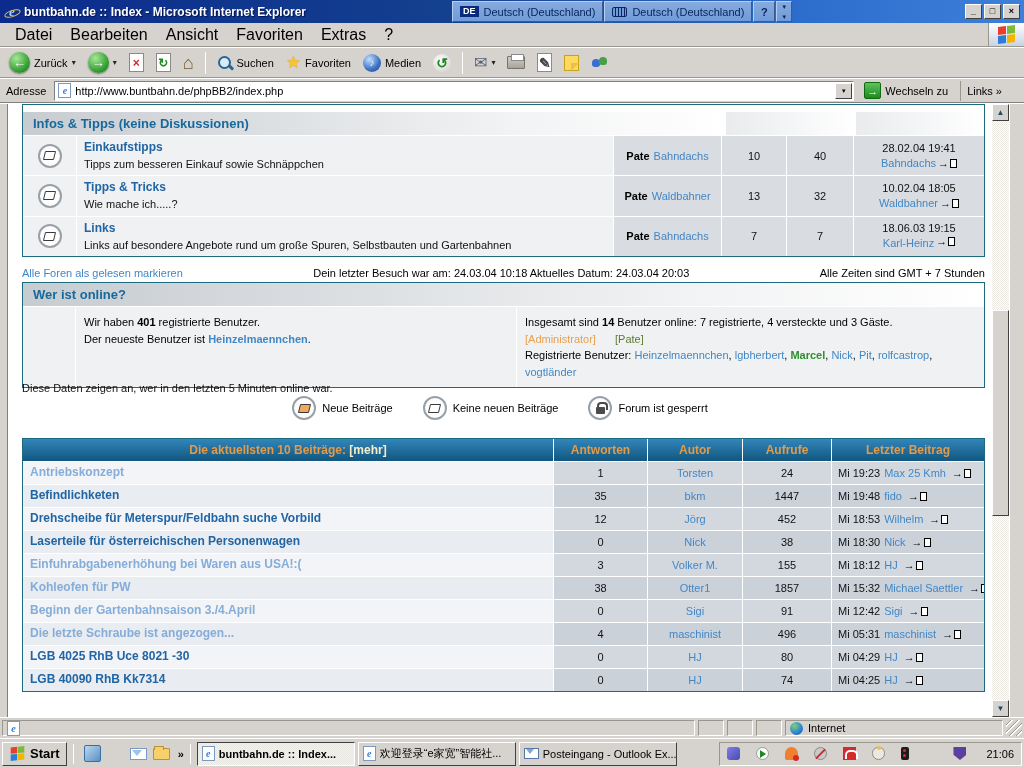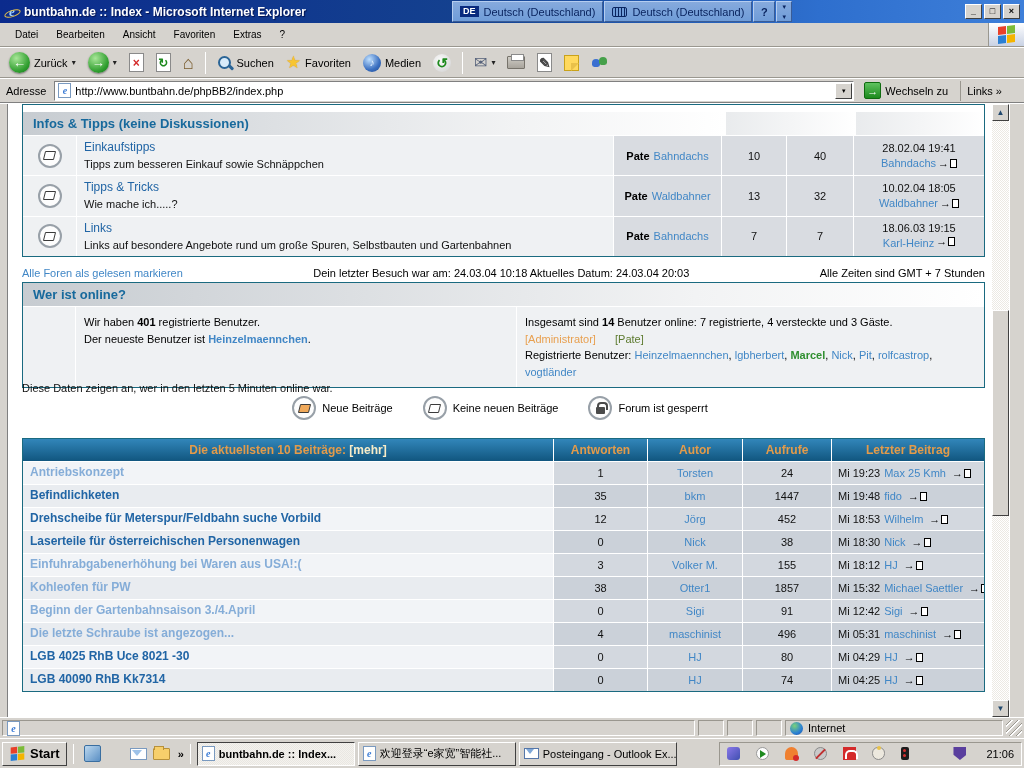--- a/index.html
+++ b/index.html
@@ -21,21 +21,21 @@
 .kbd-ic{width:15px;height:10px;border:1px solid #0a2560;border-radius:2px;background:
   repeating-linear-gradient(90deg,#6f9cd8 0 2px,#0a2560 2px 3px)}
 .help-chip{justify-content:center;width:22px;font-weight:bold}
 .chev-chip{flex-direction:column;width:16px;justify-content:center;font-size:7px;line-height:5px;padding:0}
 .win-btns{position:absolute;right:4px;top:4px;display:flex;gap:2px}
 .win-btn{width:17px;height:15px;background:#d6d3ce;border:1px solid;border-color:#fff #404040 #404040 #fff;
   color:#000;font-size:9px;font-weight:bold;display:flex;align-items:center;justify-content:center;line-height:1}
 
 .menubar{position:absolute;top:23px;left:0;right:0;height:24px;background:#d6d3ce;border-bottom:1px solid #9a978f;
   display:flex;align-items:center;padding-left:6px}
-.menu-item{padding:20px 9px;font-size:10px}
+.menu-item{padding:20px 9px;font-size:16px}
 .logo-box{position:absolute;right:0;top:0;width:36px;height:23px;background:linear-gradient(#ffffff,#c9d2e4);
   border-left:1px solid #9a978f;display:flex;align-items:center;justify-content:center}
 .flag{display:grid;grid-template-columns:8px 8px;grid-template-rows:8px 8px;gap:1px;transform:skewY(-6deg)}
 .flag i{display:block}
 .flag .fr{background:#e8402a}.flag .fg{background:#7cbb38}.flag .fb{background:#2a7fd4}.flag .fy{background:#f4b400}
 
 
 .toolbar{position:absolute;top:48px;left:0;right:0;height:30px;background:#d6d3ce;border-bottom:1px solid #9a978f;
   display:flex;align-items:center;padding:0 4px;gap:2px}
 .tbtn{display:flex;align-items:center;gap:4px;padding:2px 5px;height:26px;font-size:11px;white-space:nowrap}
@@ -94,21 +94,21 @@
 
 .forum-table{position:absolute;left:14px;top:0;width:963px;border:1px solid #1a6a80;background:#fff}
 .f-cut span{background:#fff;height:6px}
 .f-cat{display:grid;grid-template-columns:1fr 129px 128px;gap:1px;background:#fff;margin-top:1px}
 .f-cat .cat-main{background:linear-gradient(90deg,#c7ccd1,#f2f3f4 70%,#fff);padding:4px 10px;color:#17699c;
   font-weight:bold;font-size:13px}
 .f-cat .cat-fill{background:linear-gradient(90deg,#e9ebed,#fff)}
 .f-rows>div{margin-top:1px}
 .fc-icon{background:#eff1f3;display:flex;align-items:center;justify-content:center}
 .fc-main{background:#eff1f3;padding:4px 7px}
-.f-name{color:#2165a5;font-weight:normal;font-size:12px}
+.f-name{color:#2165a5;font-weight:bold;font-size:12px}
 .f-desc{color:#111;margin-top:3px;line-height:1.3}
 .fc-mod{background:#d9dce1;display:flex;align-items:center;justify-content:center;gap:4px}
 .fc-mod b{color:#000}
 .fc-num{background:#d9dce1;display:flex;align-items:center;justify-content:center;color:#111}
 .fc-last{background:#d9dce1;display:flex;flex-direction:column;align-items:center;justify-content:center;color:#111;line-height:1.35}
 .cfold{width:24px;height:24px;border-radius:50%;border:2px solid #98a0a8;background:#fdfdfd;
   display:flex;align-items:center;justify-content:center;flex:0 0 auto}
 .cfold .fold{display:block;width:11px;height:9px;border:1px solid #3a3a3a;background:#fff;transform:skewX(-14deg);border-radius:1px}
 .cfold.new .fold{background:#f0a95a}
 .cfold .lockb{display:block;width:9px;height:7px;background:#4a4a4a;border-radius:1px;position:relative;margin-top:4px}

